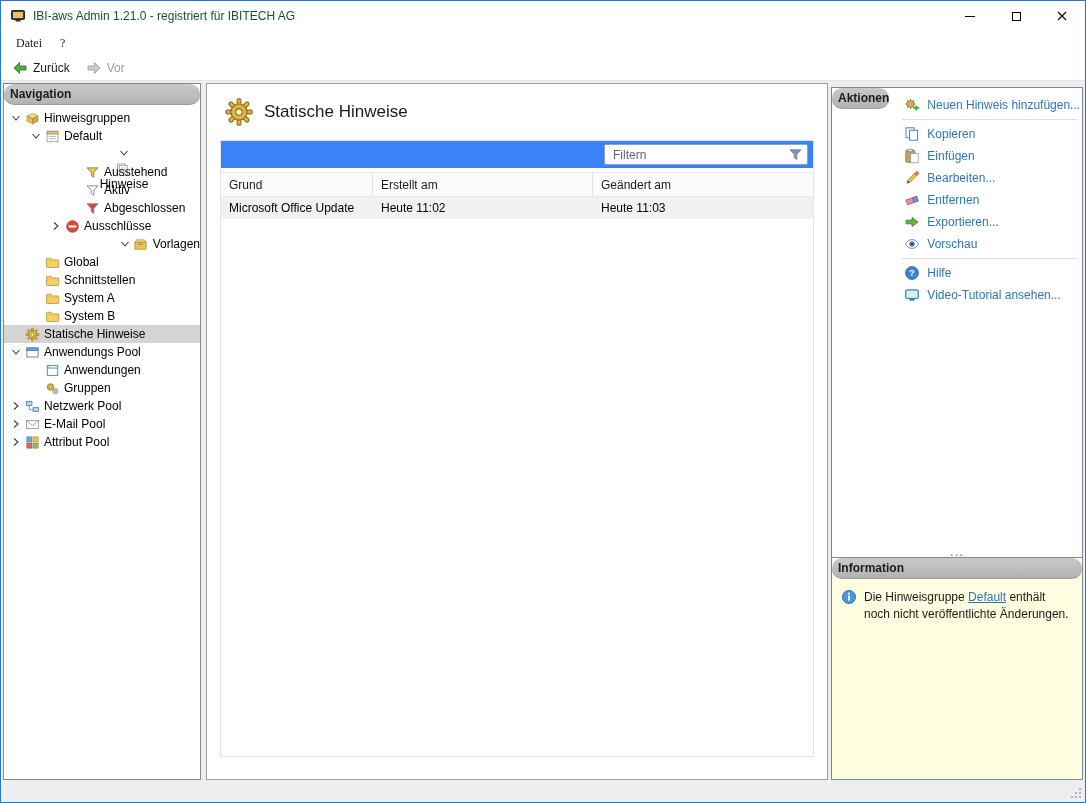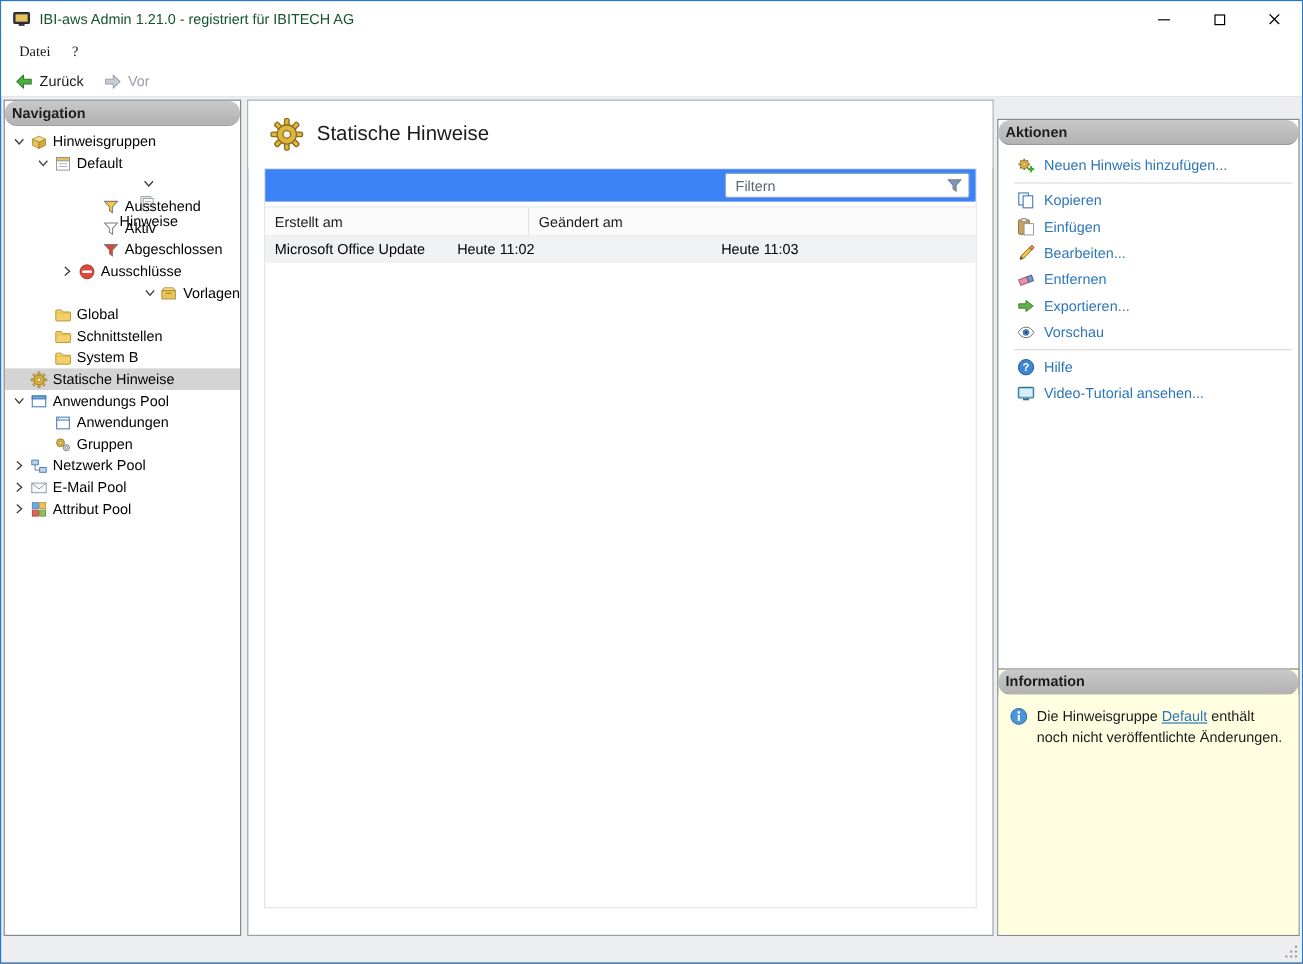--- a/index.html
+++ b/index.html
@@ -71,21 +71,21 @@
   .th{ font-size:12px; color:#1a1a1a; display:flex; align-items:center; padding-left:8px; border-right:1px solid #e0e3e6; cursor:default; }
   .th:last-child{ border-right:none; }
   .tr{ display:flex; height:22px; background:#f0f1f2; align-items:center; }
   .td{ font-size:12px; color:#000; padding-left:8px; overflow:hidden; white-space:nowrap; }
   .col0{ width:152px; flex:0 0 152px; }
   .col1{ width:220px; flex:0 0 220px; }
   .col2{ flex:1; }
 
   
   .right-col{ position:absolute; left:830px; right:2px; top:2px; bottom:1px; }
-  .actions-panel{ left:0; right:0; top:16px; height:472px; display:flex; flex-direction:column; }
+  .actions-panel{ left:0; right:0; top:4px; height:472px; display:flex; flex-direction:row; }
   .actions-list{ flex:1; padding-top:6px; }
   .action-item{ display:flex; align-items:center; gap:7px; height:22px; padding-left:15px; cursor:pointer; }
   .action-item .label{ font-size:12px; color:var(--action-link,#2e76b8); }
   .action-divider{ height:1px; background:#dcdcdc; margin:3px 5px 3px 13px; }
   .aicon, .aicon svg{ width:16px; height:16px; display:inline-flex; }
   .panel-gripper{ position:absolute; bottom:1px; left:0; right:0; text-align:center; color:#6a6a6a;
     font-size:13px; line-height:7px; height:9px; letter-spacing:1px; cursor:ns-resize; }
 
   .info-panel{ left:0; right:0; top:474px; bottom:0; display:flex; flex-direction:column; background:var(--info-bg,#fffee1); }
   .info-body{ flex:1; background:var(--info-bg,#fffee1); padding:10px 9px; display:flex; gap:7px; align-items:flex-start; }
@@ -268,20 +268,30 @@
           </div>
           <div class="tree-row" style="padding-left: 24px;">
             <span class="chev"></span>
             <span class="ticon">
               <svg viewBox="0 0 16 16">
                 <path d="M1.6 4.2c0-.4.3-.7.7-.7h4.2l1.5 1.8h6a.7.7 0 0 1 .7.7v6.6a.7.7 0 0 1-.7.7H2.3a.7.7 0 0 1-.7-.7Z" fill="#f4d06a" stroke="#b08f2e" stroke-width="0.8"></path>
                 <path d="M1.6 6.4h13.1" stroke="#e4b93f" stroke-width="0.8"></path>
               </svg>
             </span>
             <span class="tlabel">Schnittstellen</span>
+          </div>
+          <div class="tree-row" style="padding-left: 24px;">
+            <span class="chev"></span>
+            <span class="ticon">
+              <svg viewBox="0 0 16 16">
+                <path d="M1.6 4.2c0-.4.3-.7.7-.7h4.2l1.5 1.8h6a.7.7 0 0 1 .7.7v6.6a.7.7 0 0 1-.7.7H2.3a.7.7 0 0 1-.7-.7Z" fill="#f4d06a" stroke="#b08f2e" stroke-width="0.8"></path>
+                <path d="M1.6 6.4h13.1" stroke="#e4b93f" stroke-width="0.8"></path>
+              </svg>
+            </span>
+            <span class="tlabel">System A</span>
           </div>
           <div class="tree-row" style="padding-left: 24px;">
             <span class="chev"></span>
             <span class="ticon">
               <svg viewBox="0 0 16 16">
                 <path d="M1.6 4.2c0-.4.3-.7.7-.7h4.2l1.5 1.8h6a.7.7 0 0 1 .7.7v6.6a.7.7 0 0 1-.7.7H2.3a.7.7 0 0 1-.7-.7Z" fill="#f4d06a" stroke="#b08f2e" stroke-width="0.8"></path>
                 <path d="M1.6 6.4h13.1" stroke="#e4b93f" stroke-width="0.8"></path>
               </svg>
             </span>
             <span class="tlabel">System B</span>
@@ -406,20 +416,21 @@
       <div class="listview">
         <div class="filter-band">
           <div class="filter-box">
             <input placeholder="Filtern" style="">
             <span class="filter-funnel" id="filter-icon"><svg viewBox="0 0 16 16">
                   <path d="M2.2 3h11.6l-4.4 4.8v5.4l-2.8-2.1V7.8Z" fill="#7d95c6" stroke="#7d7d7d" stroke-width="0.9" stroke-linejoin="round"></path>
                 </svg></span>
           </div>
         </div>
         <div class="thead" id="thead">
+            <div class="th col0">Grund</div>
             <div class="th col1">Erstellt am</div>
             <div class="th col2">Geändert am</div>
           </div>
         <div class="tbody" id="tbody">
             <div class="tr">
               <div class="td col0">Microsoft Office Update</div>
               <div class="td col1">Heute 11:02</div>
               <div class="td col2">Heute 11:03</div>
             </div>
           </div>

